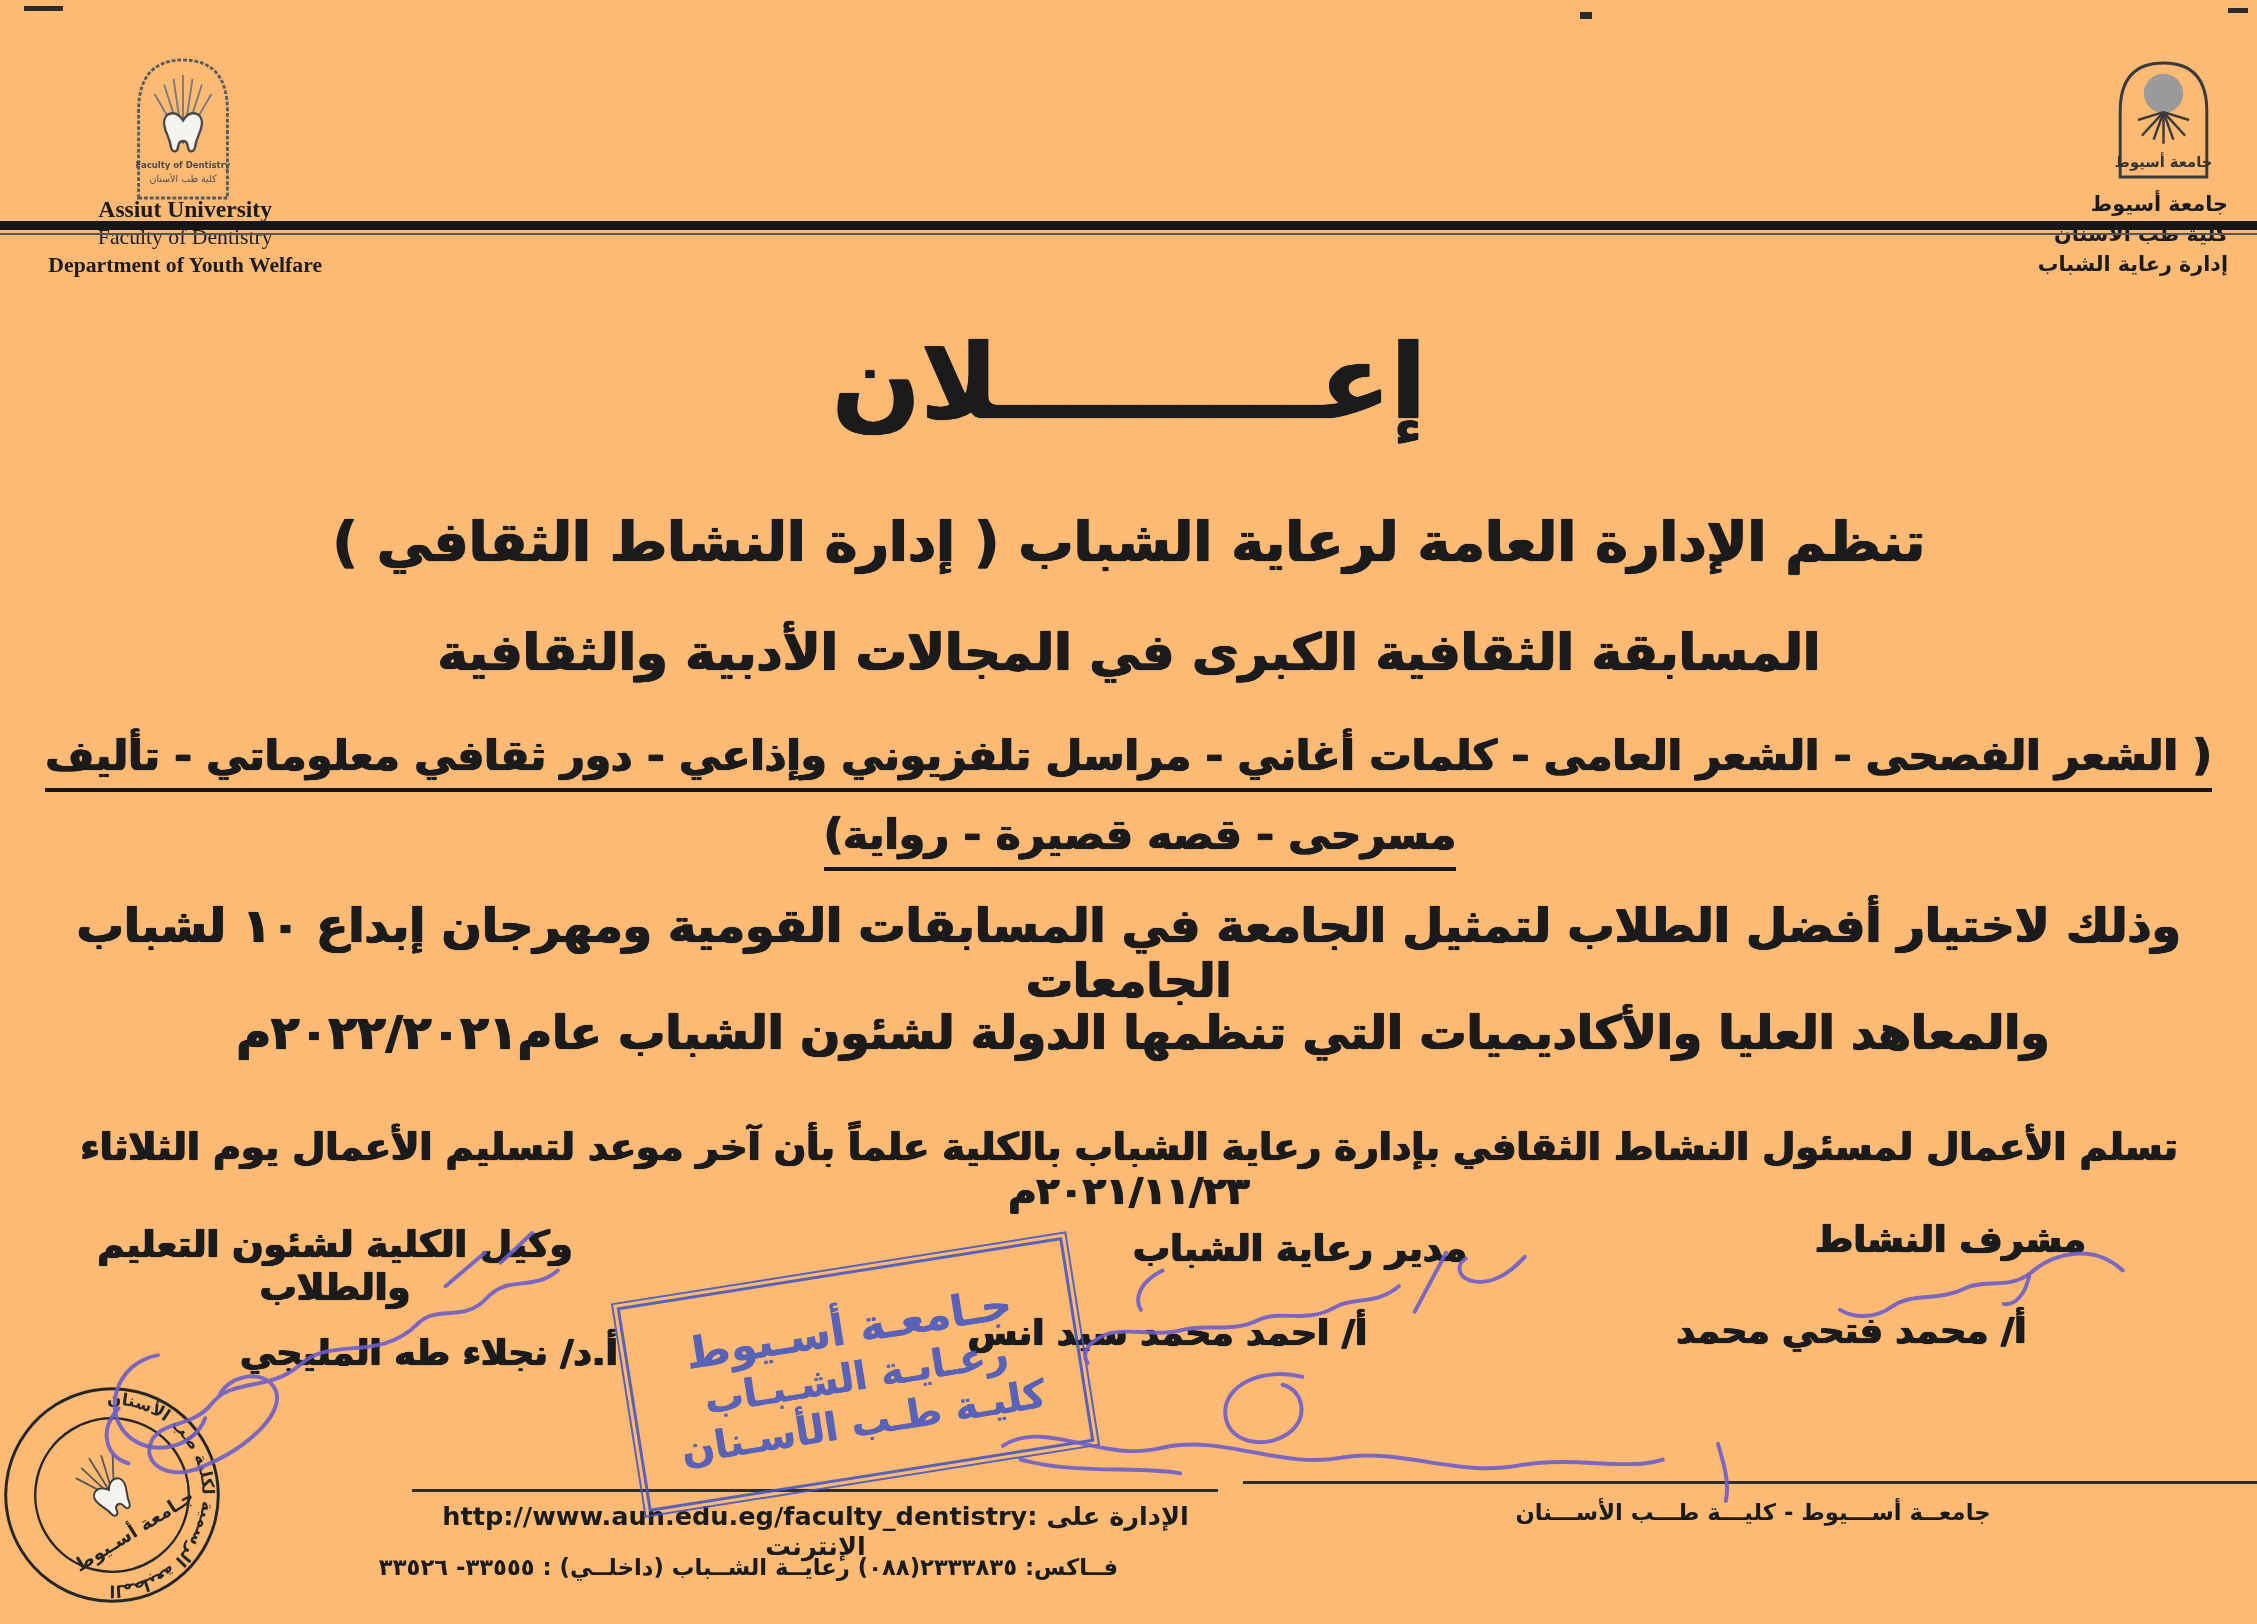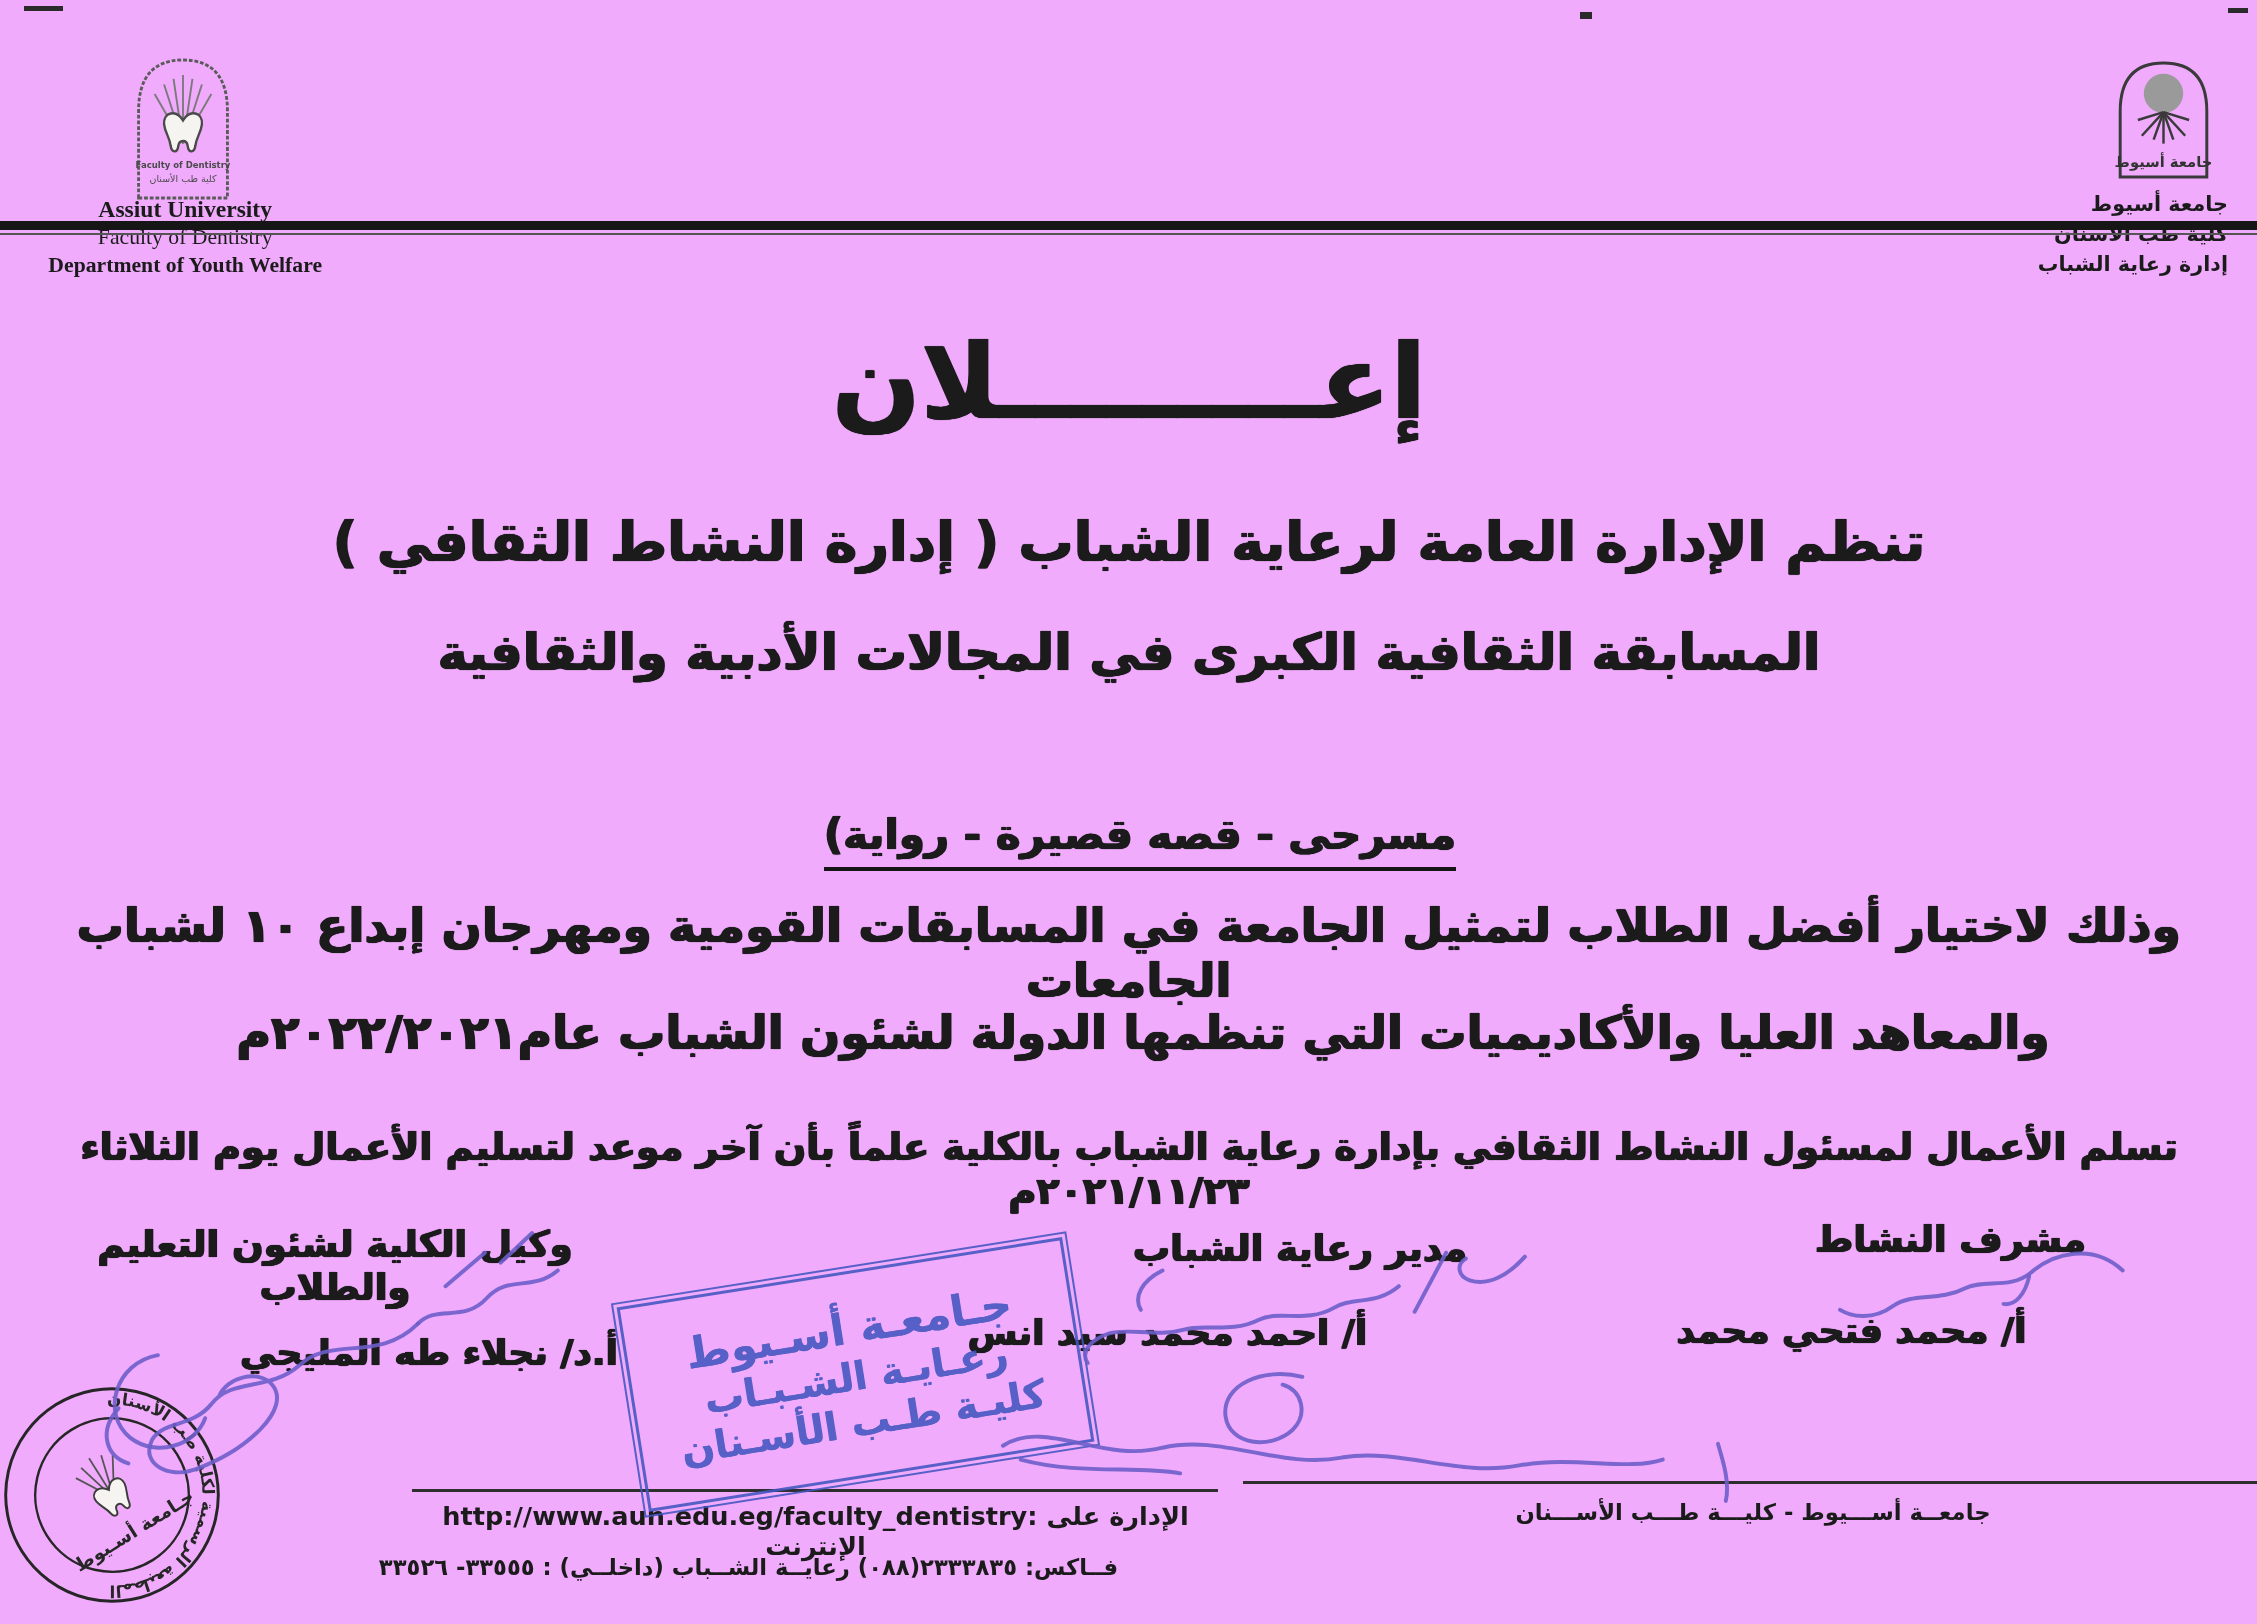--- a/index.html
+++ b/index.html
@@ -1,18 +1,18 @@
 <!DOCTYPE html>
 <html lang="ar"><head>
 <meta charset="utf-8">
 <style>
   html,body{margin:0;padding:0;background:#d8d6d2;}
   .page{
     position:relative; width:2258px; height:1624px;
-    background:#f0abfc; overflow:hidden;
+    background:#fdba74; overflow:hidden;
     font-family:"DejaVu Sans", sans-serif; color:#1b1b1b;
   }
   .abs{position:absolute;}
   .ctr{text-align:center;}
   .heavy{font-weight:bold; text-shadow:0.9px 0 0 currentColor, -0.9px 0 0 currentColor, 0 0 1px currentColor;}
   .bold{font-weight:bold;}
   .rule{background:#161616;}
   .underlined{display:inline-block; border-bottom:4.9px solid #151515; padding-bottom:7.9px;}
   .en-serif{font-family:"Liberation Serif", serif;}
   .stamp{
@@ -83,20 +83,23 @@
 
   <div class="abs rule" style="left:0;top:221px;width:2258px;height:8.9px;"></div>
   <div class="abs" style="left:0;top:233px;width:2258px;height:2px;background:#555;"></div>
 
   <div class="abs ctr heavy" dir="rtl" style="left:0;top:325px;width:2258px;font-size:104px;line-height:1.1;">إعـــــــــلان</div>
 
   <div class="abs ctr heavy" dir="rtl" style="left:0;top:510px;width:2258px;font-size:55px;">تنظم الإدارة العامة لرعاية الشباب ( إدارة النشاط الثقافي )</div>
 
   <div class="abs ctr heavy" dir="rtl" style="left:0;top:623px;width:2258px;font-size:51px;">المسابقة الثقافية الكبرى في المجالات الأدبية والثقافية</div>
 
+  <div class="abs ctr" dir="rtl" style="left:39px;top:731px;width:2179px;">
+    <span class="underlined heavy" style="font-size:42px;">( الشعر الفصحى - الشعر العامى - كلمات أغاني - مراسل تلفزيوني وإذاعي - دور ثقافي معلوماتي - تأليف</span>
+  </div>
   <div class="abs ctr" dir="rtl" style="left:0;top:810px;width:2258px;">
     <span class="underlined heavy" style="font-size:42px;margin-left:22px;">مسرحى - قصه قصيرة - رواية)</span>
   </div>
 
   <div class="abs ctr heavy" dir="rtl" style="left:19.7px;top:898px;width:2218px;font-size:47px;">وذلك لاختيار أفضل الطلاب لتمثيل الجامعة في المسابقات القومية ومهرجان إبداع ١٠ لشباب الجامعات</div>
 
   <div class="abs ctr heavy" dir="rtl" style="left:34px;top:1005px;width:2218px;font-size:47px;">والمعاهد العليا والأكاديميات التي تنظمها الدولة لشئون الشباب عام٢٠٢٢/٢٠٢١م</div>
 
   <div class="abs ctr heavy" dir="rtl" style="left:29.6px;top:1125px;width:2199px;font-size:38px;">تسلم الأعمال لمسئول النشاط الثقافي بإدارة رعاية الشباب بالكلية علماً بأن آخر موعد لتسليم الأعمال يوم الثلاثاء ٢٠٢١/١١/٢٣م</div>
 

